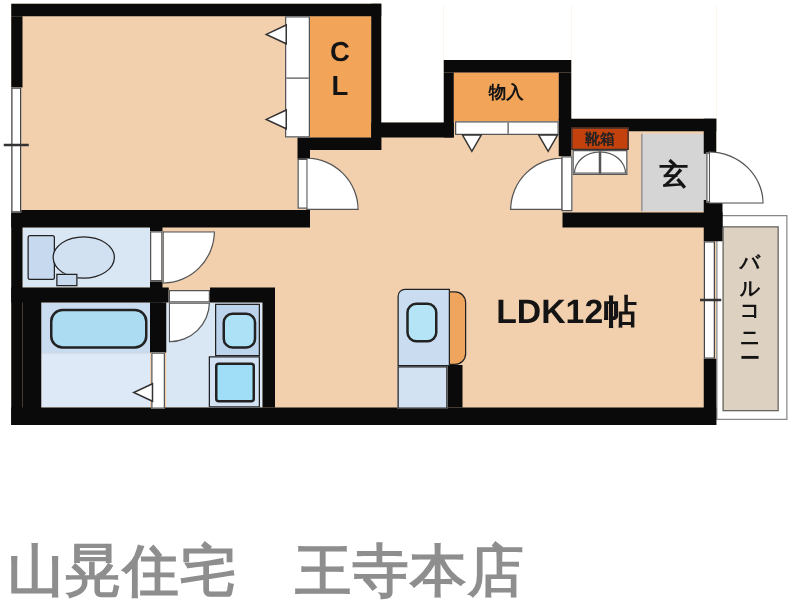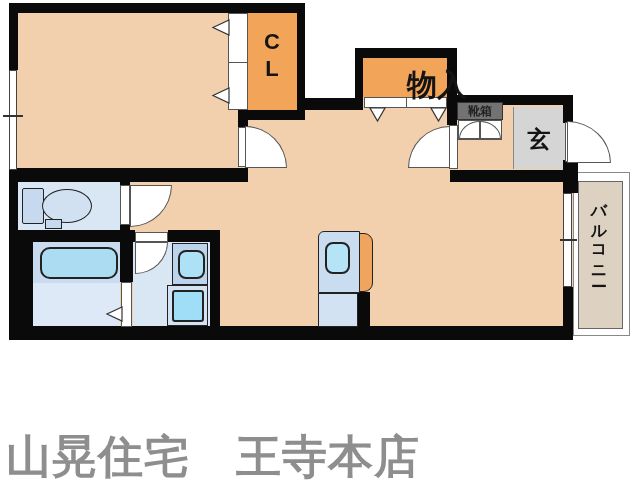--- a/index.html
+++ b/index.html
@@ -98,21 +98,21 @@
   <div class="door" style="left:135px;top:242px;width:33px;height:32px;border-radius:0 0 100% 0;"></div>
 
   <div class="panel" style="left:449px;top:125px;width:9px;height:44px;"></div>
   <div class="door" style="left:408px;top:126px;width:42px;height:42px;border-radius:100% 0 0 0;"></div>
 
   <div class="panel" style="left:565px;top:122px;width:8px;height:40px;"></div>
   <div class="door" style="left:567px;top:121px;width:44px;height:42px;border-radius:0 100% 0 0;"></div>
 
   <div class="panel" style="left:121px;top:282px;width:11px;height:45px;"></div>
 
-  <div class="abs" style="left:457px;top:102px;width:46px;height:18px;background:#737373;border:1px solid #333;display:flex;align-items:center;justify-content:center;">
+  <div class="abs" style="left:457px;top:102px;width:46px;height:18px;background:#c2410c;border:1px solid #333;display:flex;align-items:center;justify-content:center;">
     <span class="lbl" style="position:static;font-size:12px;color:#222;">靴箱</span>
   </div>
   <div class="door" style="left:458px;top:120px;width:44px;height:20px;">
     <div style="position:absolute;left:0;top:0;width:50%;height:100%;border:1px solid #555;border-radius:100% 0 0 0;box-sizing:border-box;"></div>
     <div style="position:absolute;right:0;top:0;width:50%;height:100%;border:1px solid #555;border-radius:0 100% 0 0;box-sizing:border-box;"></div>
   </div>
 
   <svg style="left:212px;top:19px;" width="17" height="17" viewBox="0 0 17 17">
       <polygon points="17,1 1,8.5 17,16" fill="#fff" stroke="#333" stroke-width="1.2"></polygon>
     </svg>
@@ -122,21 +122,22 @@
   <svg style="left:369px;top:107px;" width="17" height="15" viewBox="0 0 17 15">
       <polygon points="1,1 16,1 8.5,14" fill="#fff" stroke="#333" stroke-width="1.2"></polygon>
     </svg>
   <svg style="left:430px;top:107px;" width="17" height="15" viewBox="0 0 17 15">
       <polygon points="1,1 16,1 8.5,14" fill="#fff" stroke="#333" stroke-width="1.2"></polygon>
     </svg>
   <svg style="left:106px;top:306px;" width="17" height="16" viewBox="0 0 17 16">
       <polygon points="16,1 1,8 16,15" fill="#fff" stroke="#333" stroke-width="1.2"></polygon>
     </svg>
 
-  <div class="lbl" style="left:363px;top:65px;width:84px;text-align:center;font-size:30px;padding-left:32px;">物入</div>
+  <div class="lbl" style="left:397px;top:231px;font-size:27px;">LDK12帖</div>
+  <div class="lbl" style="left:363px;top:65px;width:84px;text-align:center;font-size:14px;">物入</div>
   <div class="lbl" style="left:513px;top:124px;width:52px;text-align:center;font-size:23px;">玄</div>
   <div class="abs" style="left:247px;top:28px;width:50px;text-align:center;color:#141414;font-weight:600;font-size:22px;line-height:27px;">
     <div>C</div>
     <div>L</div>
   </div>
   <div class="lbl" style="left:588px;top:192px;height:140px;font-size:16px;writing-mode:vertical-rl;text-orientation:upright;letter-spacing:3px;">バルコニー</div>
 
   <div style="position:absolute;left:6px;top:427px;font-size:45px;font-weight:bold;color:#8e8e8e;letter-spacing:1px;white-space:nowrap;">山晃住宅　王寺本店</div>
 
 </div>

